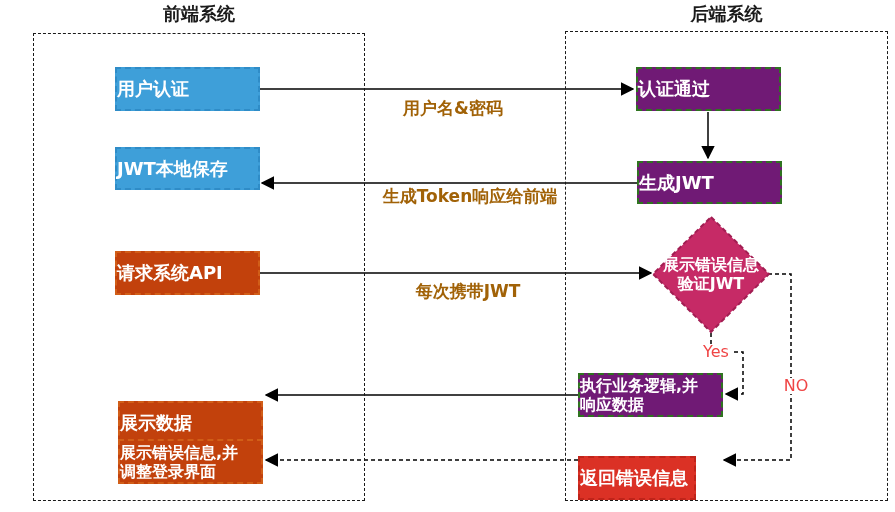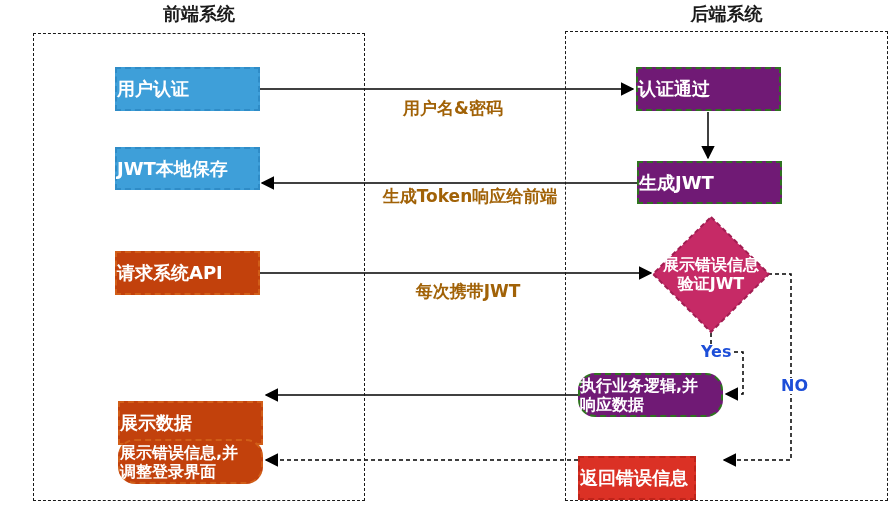--- a/index.html
+++ b/index.html
@@ -13,34 +13,34 @@
   }
   .boundary-title{
     position:absolute;top:2px;height:24px;line-height:24px;text-align:center;
     font-size:18px;font-weight:bold;color:#1a1a1a;
   }
   .node{
     position:absolute;display:flex;flex-direction:column;align-items:flex-start;justify-content:center;
     box-sizing:border-box;border:2px dashed;color:#ffffff;font-weight:bold;text-align:center;
     font-size:18px;line-height:20px;
   }
-  .node.two-line{font-size:16px;line-height:19px;border-radius:17px;}
+  .node.two-line{font-size:16px;line-height:19px;}
   .node.blue{background:#3e9fd9;border-color:#2f8cc7;}
   .node.green{background:#701a75;border-color:#2f7420;}
   .node.orange{background:#c2410c;border-color:#d15e18;}
   .node.red{background:#db3125;border-color:#bf241a;}
   .diamond-label{
     position:absolute;left:640px;top:255px;width:142px;text-align:center;
     color:#ffffff;font-weight:bold;font-size:16px;line-height:19px;
   }
   .edge-label{
     position:absolute;text-align:center;color:#a16207;font-weight:bold;font-size:17px;line-height:20px;
   }
   .branch-label{
-    position:absolute;color:#1d4ed8;font-weight:700;font-size:16px;line-height:16px;
+    position:absolute;text-align:center;color:#ef4444;font-weight:400;font-size:16px;line-height:16px;
     background:#ffffff;padding:0 2px;
   }
 </style>
 </head>
 <body>
 
 <div class="canvas">
 
   <svg class="wires" viewBox="0 0 895 512">
     <defs>

